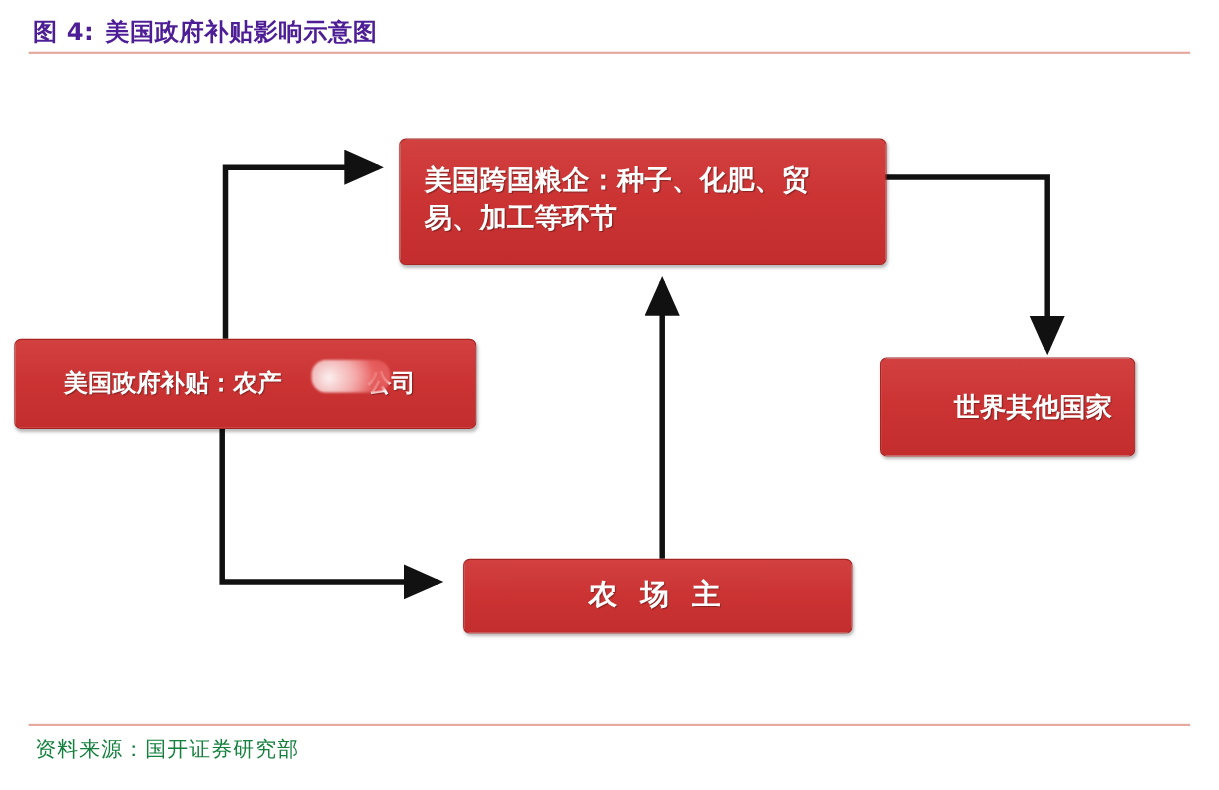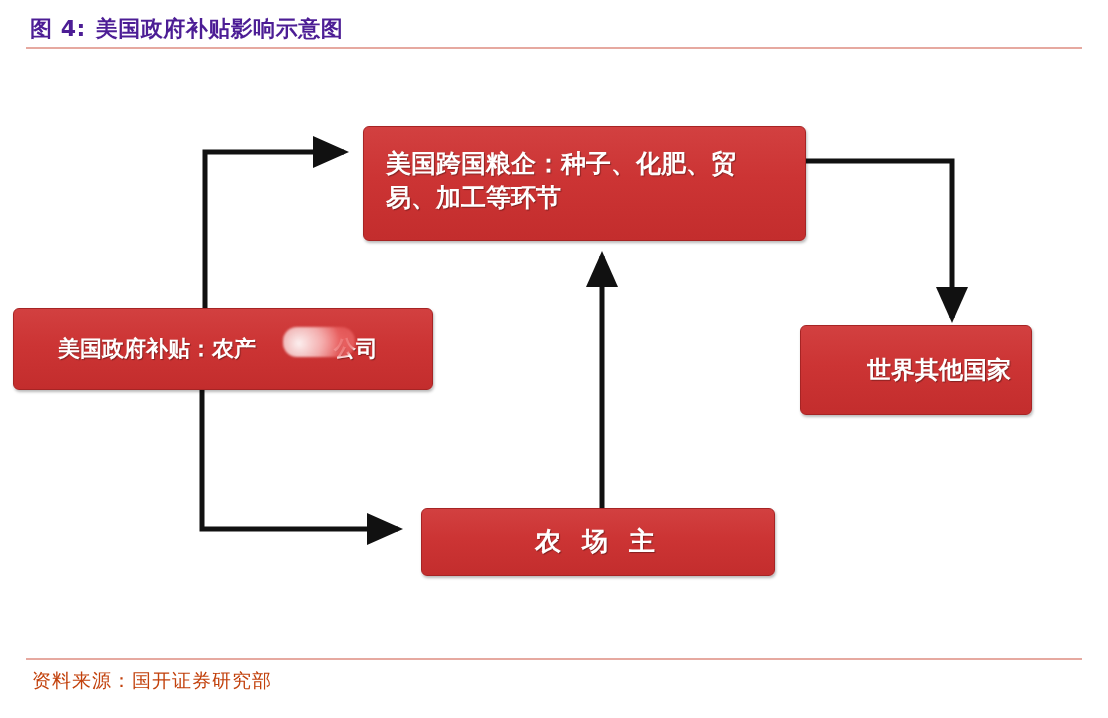--- a/index.html
+++ b/index.html
@@ -48,21 +48,21 @@
     top: 658px;
     width: 1056px;
     height: 2px;
     background: #e6a9a0;
   }
   .footer-note {
     position: absolute;
     left: 32px;
     top: 668px;
     font-size: 19px;
-    color: #c2410c;
+    color: #15803d;
     letter-spacing: 1px;
     white-space: nowrap;
   }
 
   
   .node {
     position: absolute;
     box-sizing: border-box;
     background: linear-gradient(180deg, #d24040 0%, #cc3434 45%, #c32d2d 100%);
     border: 1px solid #a62424;

